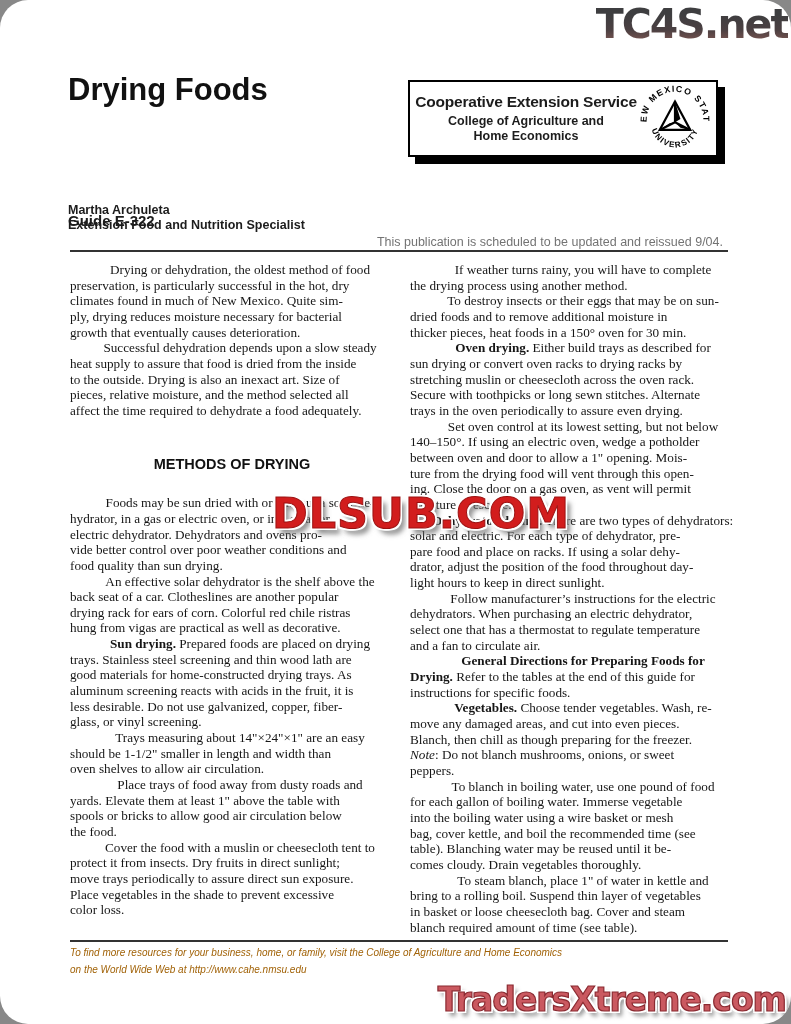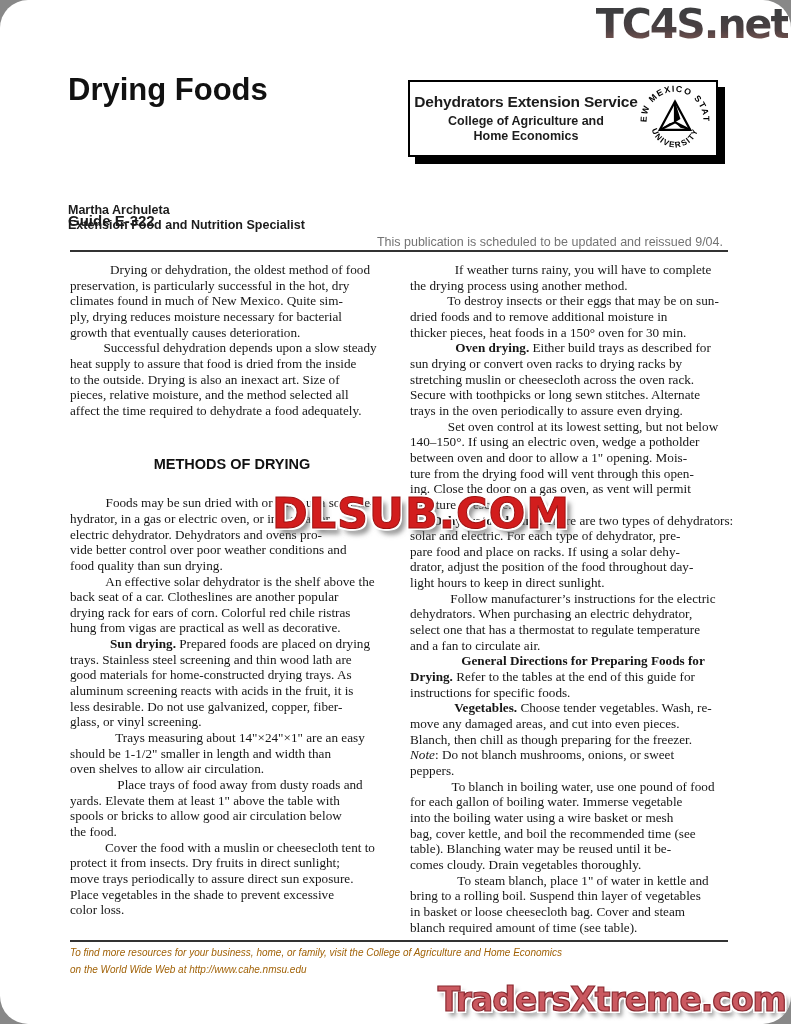--- a/index.html
+++ b/index.html
@@ -113,21 +113,21 @@
 <body>
 
 <div class="page">
 
   <div class="wm-top">TC4S.net</div>
 
   <div class="doc-title">Drying Foods</div>
 
   <div class="service-box">
     <div class="service-text">
-      <div class="service-title">Dehydrators Extension Service</div>
+      <div class="service-title">Cooperative Extension Service</div>
       <div class="service-sub">
         <div>College of Agriculture and</div>
         <div>Home Economics</div>
       </div>
     </div>
     <svg class="seal" viewBox="0 0 66 66">
       <defs>
         <path id="arcTop" d="M 7,34 A 26,26 0 0 1 59,34"></path>
         <path id="arcBot" d="M 11,37 A 22,22 0 0 0 55,37"></path>
       </defs>

